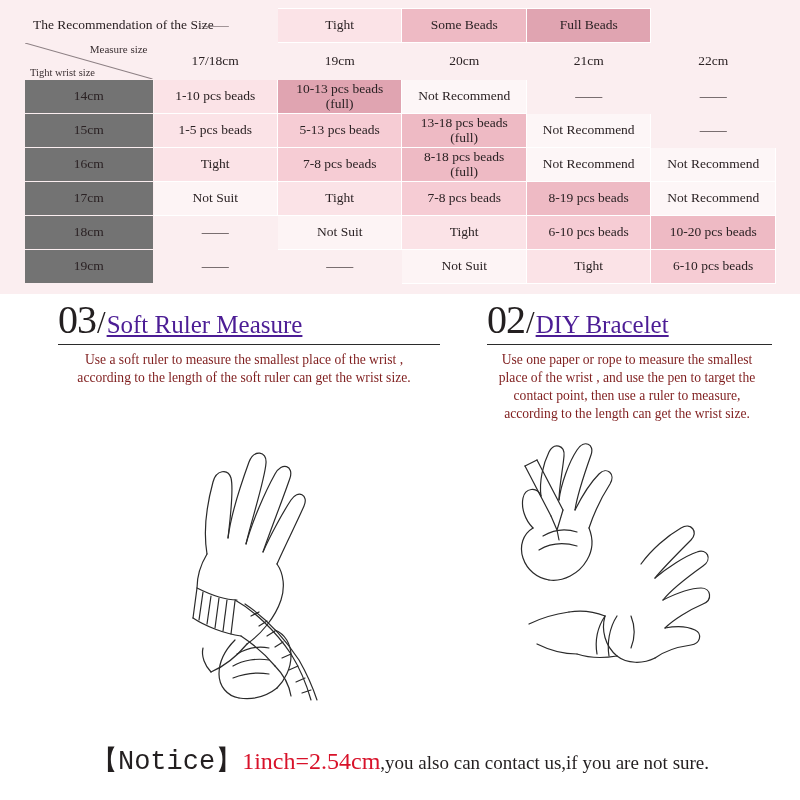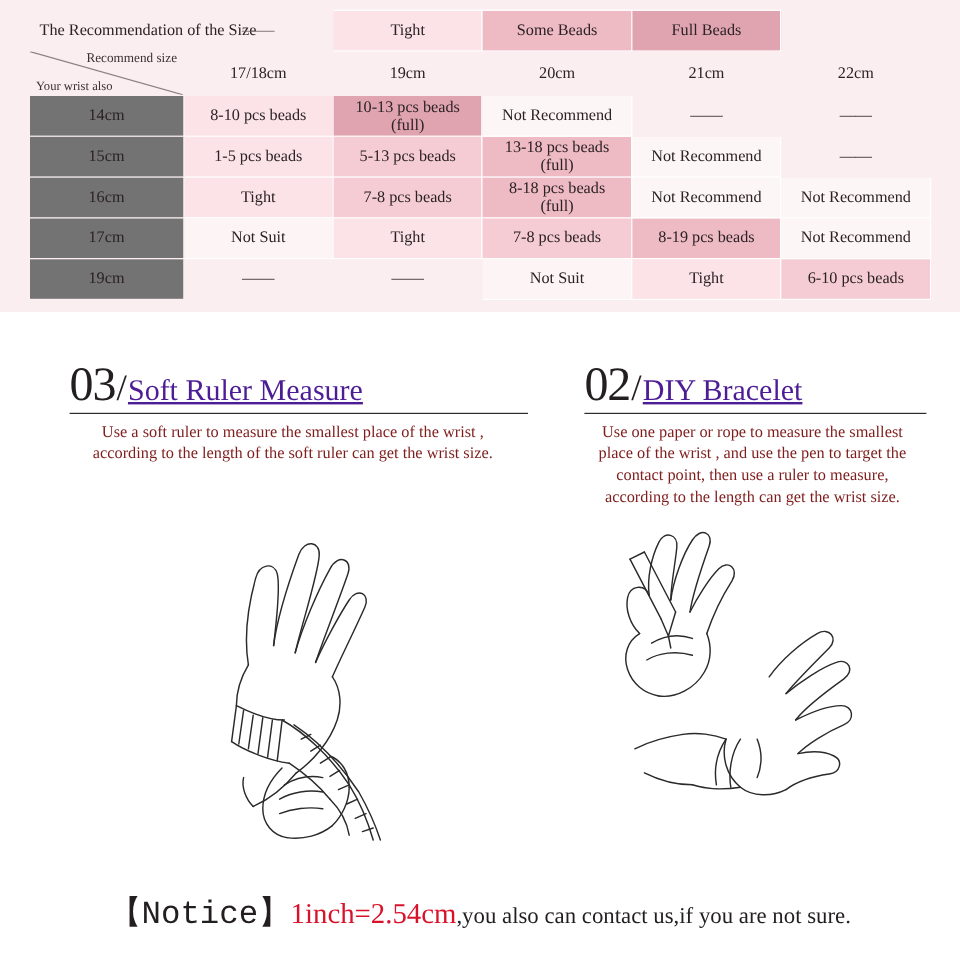--- a/index.html
+++ b/index.html
@@ -197,33 +197,33 @@
           <td style="background:#fbe3e7;border-color:#ffffff;">Tight</td>
           <td style="background:#eebac4;border-color:#ffffff;">Some Beads</td>
           <td style="background:#e0a4b1;border-color:#ffffff;">Full Beads</td>
         </tr>
 
         <tr>
           <td class="corner-cell">
             <svg class="diag" viewBox="0 0 128 34" preserveAspectRatio="none">
               <line x1="0" y1="0" x2="128" y2="34" stroke="#8d8084" stroke-width="1"></line>
             </svg>
-            <span class="bracelet-lbl">Recommend size</span>
-            <span class="wrist-lbl">Your wrist also</span>
+            <span class="bracelet-lbl">Measure size</span>
+            <span class="wrist-lbl">Tight wrist size</span>
           </td>
           <td class="colhead">17/18cm</td>
           <td class="colhead">19cm</td>
           <td class="colhead">20cm</td>
           <td class="colhead">21cm</td>
           <td class="colhead">22cm</td>
         </tr>
 
         <tr>
           <td class="rowhead">14cm</td>
-          <td class="c-pink1">8-10 pcs beads</td>
+          <td class="c-pink1">1-10 pcs beads</td>
           <td class="c-pink4 two-line">10-13 pcs beads<br>(full)</td>
           <td class="c-white">Not Recommend</td>
           <td class="c-empty dash">——</td>
           <td class="c-empty dash">——</td>
         </tr>
 
         <tr>
           <td class="rowhead">15cm</td>
           <td class="c-pink1">1-5 pcs beads</td>
           <td class="c-pink2">5-13 pcs beads</td>
@@ -243,20 +243,28 @@
 
         <tr>
           <td class="rowhead">17cm</td>
           <td class="c-plain">Not Suit</td>
           <td class="c-pink1">Tight</td>
           <td class="c-pink2">7-8 pcs beads</td>
           <td class="c-pink3">8-19 pcs beads</td>
           <td class="c-white">Not Recommend</td>
         </tr>
 
+        <tr>
+          <td class="rowhead">18cm</td>
+          <td class="c-empty dash">——</td>
+          <td class="c-plain">Not Suit</td>
+          <td class="c-pink1">Tight</td>
+          <td class="c-pink2">6-10 pcs beads</td>
+          <td class="c-pink3">10-20 pcs beads</td>
+        </tr>
 
         <tr>
           <td class="rowhead">19cm</td>
           <td class="c-empty dash">——</td>
           <td class="c-empty dash">——</td>
           <td class="c-plain">Not Suit</td>
           <td class="c-pink1">Tight</td>
           <td class="c-pink2">6-10 pcs beads</td>
         </tr>
       </tbody>

